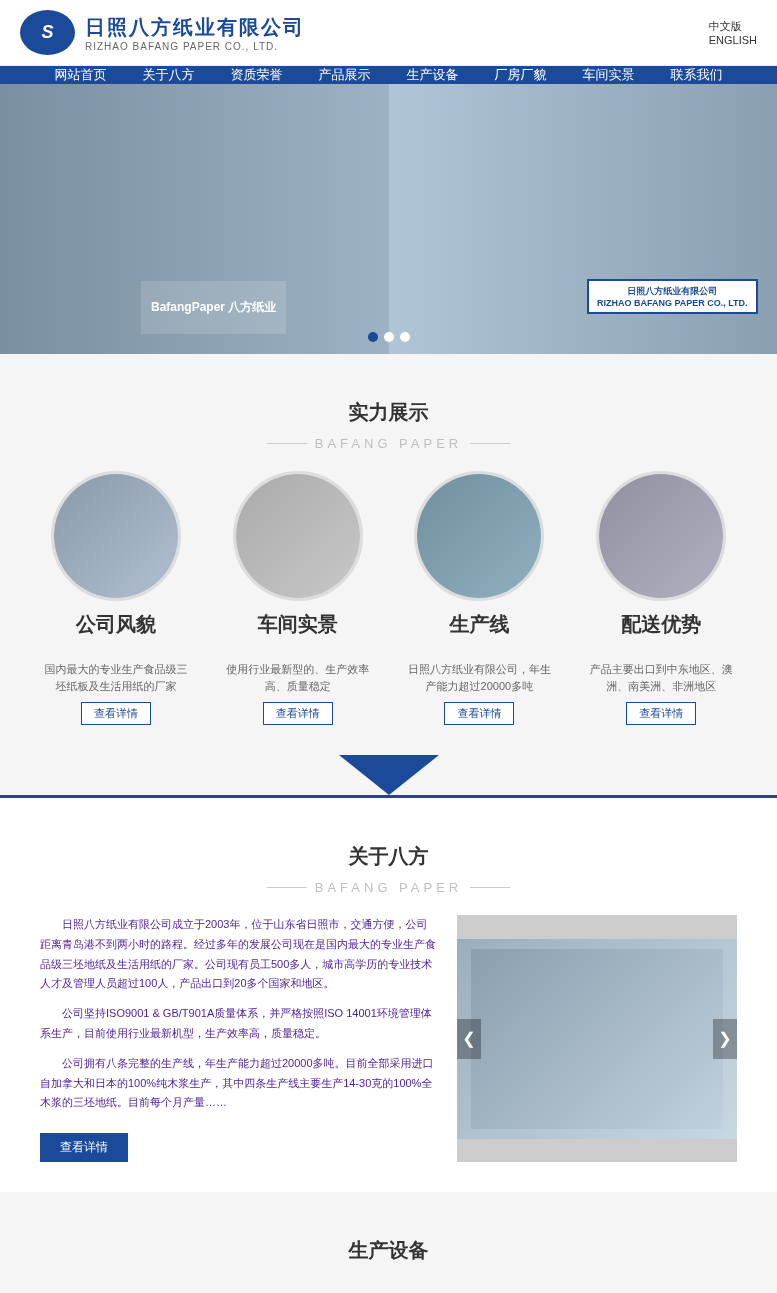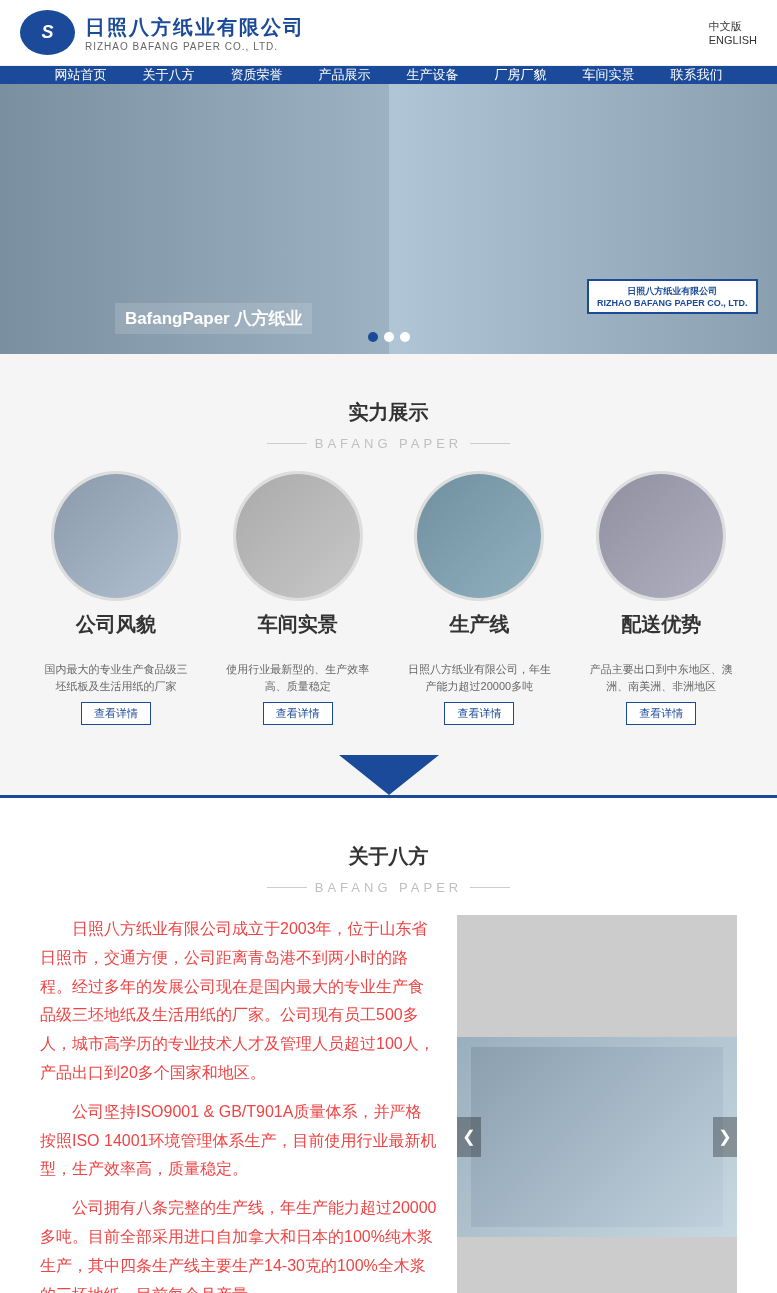--- a/index.html
+++ b/index.html
@@ -35,21 +35,21 @@
     .strength-circle { width: 130px; height: 130px; border-radius: 50%; overflow: hidden; margin: 0 auto 10px; border: 3px solid #ddd; background: #ccc; }
     .strength-circle-img { width: 100%; height: 100%; background: #aaa; display: flex; align-items: center; justify-content: center; color: #fff; font-size: 11px; }
     .strength-item h3 { font-size: 20px; color: #333; margin-bottom: 23px; }
     .strength-item p { font-size: 11px; color: #666; line-height: 1.5; margin-bottom: 8px; }
     .btn-detail { display: inline-block; padding: 3px 12px; border: 1px solid #1a4a99; color: #1a4a99; text-decoration: none; font-size: 11px; cursor: pointer; background: #fff; }
 
     
     .about-section { padding: 20px 0 30px; background: #fff; }
     .about-content { display: flex; gap: 20px; padding: 0 40px; }
     .about-left { flex: 1; }
-    .about-left p { font-size: 16px; color: #ef4444; line-height: 1.8; margin-bottom: 10px; text-indent: 2em; }
+    .about-left p { font-size: 11px; color: #4c1d95; line-height: 1.8; margin-bottom: 10px; text-indent: 2em; }
     .about-right { width: 280px; position: relative; background: #ccc; min-height: 200px; display: flex; align-items: center; justify-content: center; overflow: hidden; }
     .carousel-arrow { position: absolute; top: 50%; transform: translateY(-50%); background: rgba(0,0,0,0.3); color: #fff; width: 24px; height: 40px; display: flex; align-items: center; justify-content: center; cursor: pointer; font-size: 16px; }
     .carousel-arrow.left { left: 0; }
     .carousel-arrow.right { right: 0; }
     .about-img-placeholder { width: 100%; height: 200px; background: linear-gradient(135deg, #9aafbe, #c8d8e0); display: flex; align-items: center; justify-content: center; }
     .btn-more { display: inline-block; padding: 6px 20px; background: #1a4a99; color: #fff; text-decoration: none; font-size: 12px; margin-top: 10px; cursor: pointer; }
 
     
     .equipment-section { background: #f5f5f5; padding: 20px 0 30px; }
 
@@ -103,21 +103,21 @@
         <a href="#">车间实景</a>
       </li>
     <li>
         <a href="#">联系我们</a>
       </li>
   </ul>
 </nav>
 
 <div class="banner-placeholder">
   <div style="position:absolute;top:0;left:0;width:55%;height:100%;background:linear-gradient(to right,#7a8fa0,#a0b5c5);display:flex;align-items:flex-end;justify-content:center;padding-bottom:20px;">
-    <div style="background:rgba(255,255,255,0.15);padding:4px 10px;font-size:17px;color:#fff;font-weight:bold;">BafangPaper 八方纸业</div>
+    <div style="background:rgba(255,255,255,0.15);padding:18px 10px;font-size:12px;color:#fff;font-weight:bold;">BafangPaper 八方纸业</div>
   </div>
   <div style="position:absolute;top:0;right:0;width:50%;height:100%;background:linear-gradient(to left,#8a9faf,#b0c5d5);">
     <div style="position:absolute;bottom:15%;right:5%;background:#fff;border:2px solid #1a4a99;padding:4px 8px;font-size:9px;color:#1a4a99;font-weight:bold;text-align:center;">
       日照八方纸业有限公司<br>RIZHAO BAFANG PAPER CO., LTD.
     </div>
   </div>
   <div style="position:absolute;bottom:12px;left:50%;transform:translateX(-50%);display:flex;gap:6px;">
     <div class="banner-dot active"></div>
     <div class="banner-dot"></div>
     <div class="banner-dot"></div>

